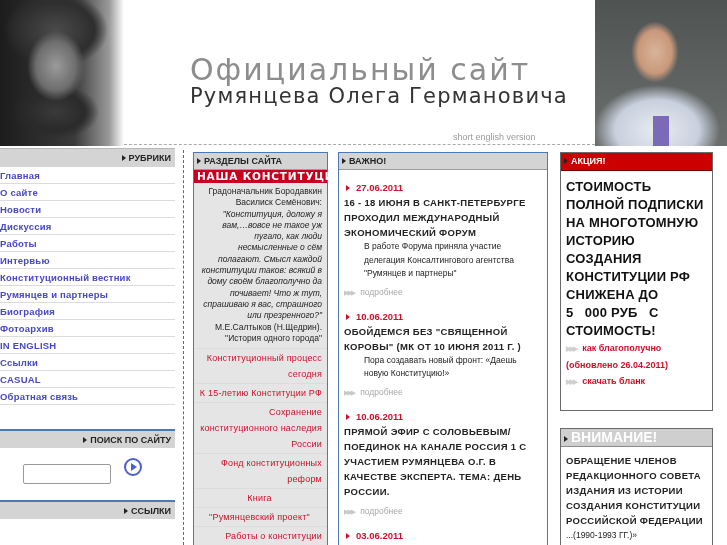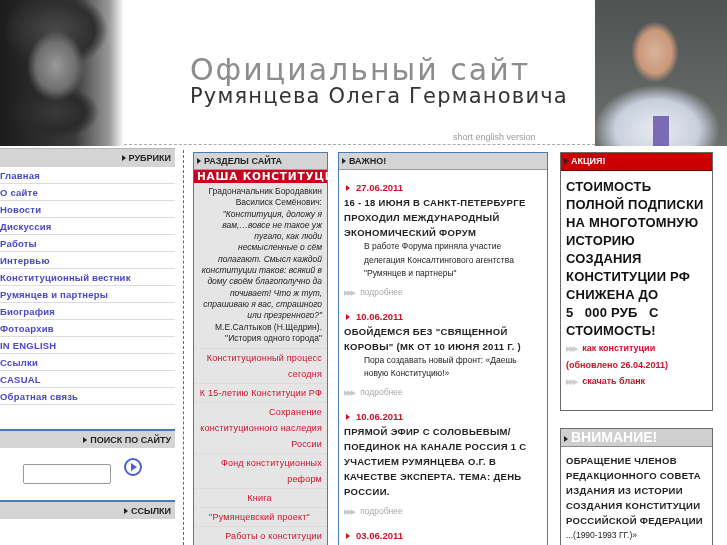--- a/index.html
+++ b/index.html
@@ -253,21 +253,21 @@
 
 <div class="promo">
   <div class="promo-header">
     <span class="tri"></span><span>АКЦИЯ!</span>
   </div>
   <div class="promo-text">
     <span>СТОИМОСТЬ ПОЛНОЙ ПОДПИСКИ НА МНОГОТОМНУЮ ИСТОРИЮ СОЗДАНИЯ КОНСТИТУЦИИ РФ СНИЖЕНА ДО</span>
     <div style="white-space:pre;">5   000 РУБ   С</div>
     <div>СТОИМОСТЬ!</div>
   </div>
-  <div class="promo-link"><span class="arr">▶▶▶</span><span>как конституции</span></div>
+  <div class="promo-link"><span class="arr">▶▶▶</span><span>как благополучно</span></div>
   <div class="promo-upd">(обновлено 26.04.2011)</div>
   <div class="promo-link"><span class="arr">▶▶▶</span><span>скачать бланк</span></div>
 </div>
 
 <div class="attn">
   <div class="attn-header">
     <span class="tri"></span><span>ВНИМАНИЕ!</span>
   </div>
   <div class="attn-text">ОБРАЩЕНИЕ ЧЛЕНОВ РЕДАКЦИОННОГО СОВЕТА ИЗДАНИЯ  ИЗ ИСТОРИИ СОЗДАНИЯ КОНСТИТУЦИИ РОССИЙСКОЙ ФЕДЕРАЦИИ</div>
   <div class="attn-small">...(1990-1993 ГГ.)»</div>

